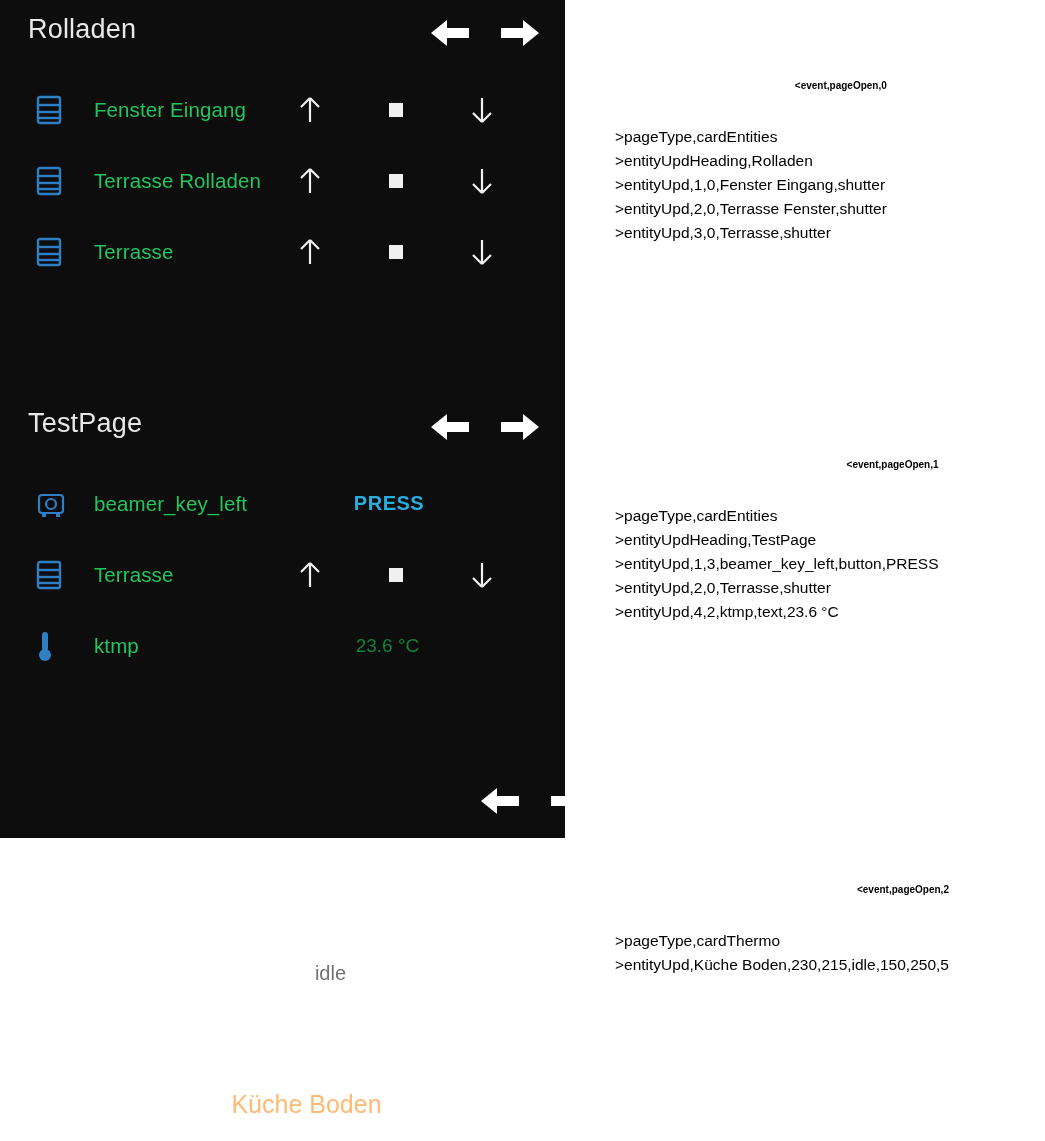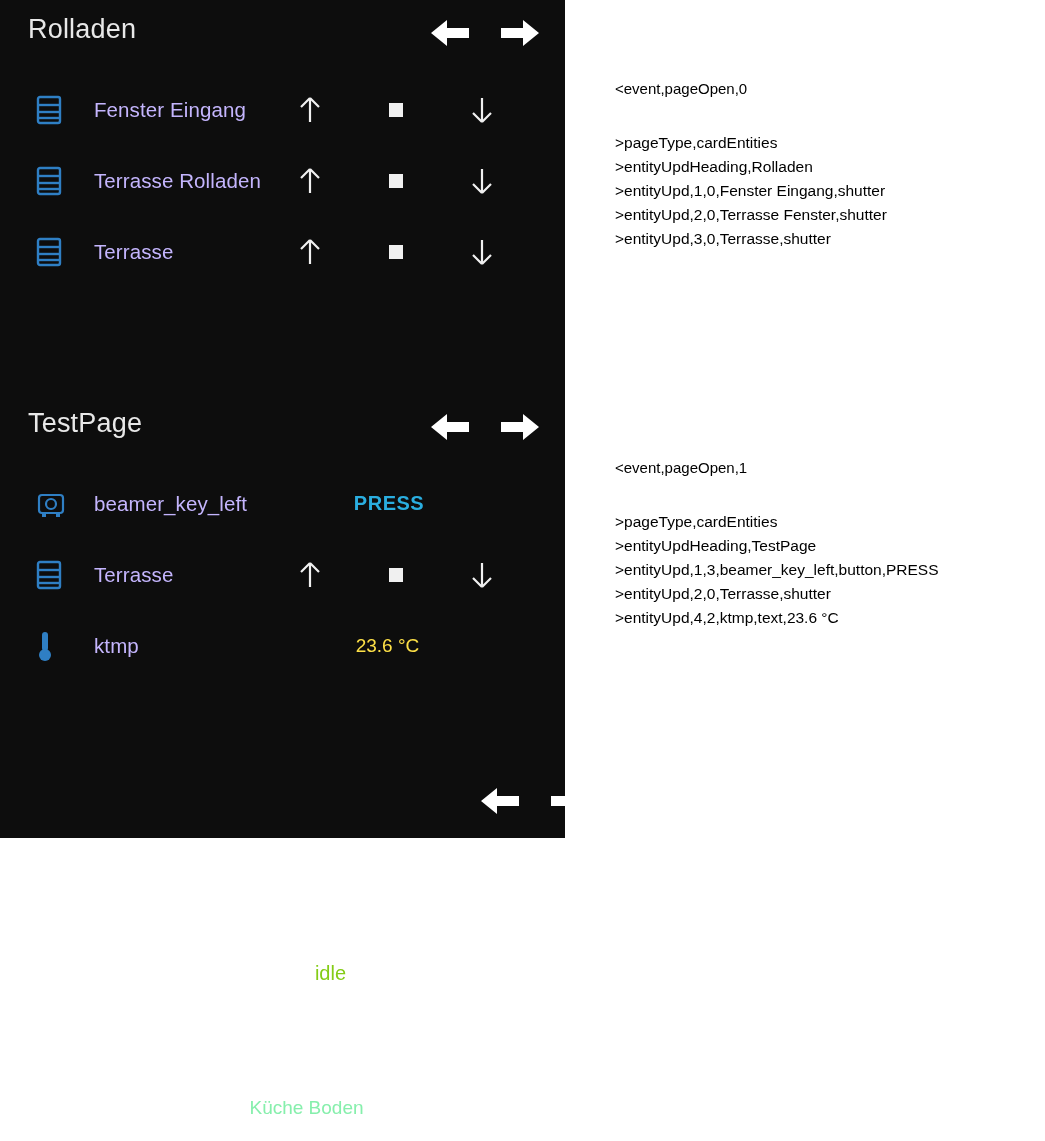--- a/index.html
+++ b/index.html
@@ -76,21 +76,21 @@
   .row-icon {
     width: 58px;
     min-width: 58px;
     margin-left: 36px;
     display: flex;
     align-items: center;
     justify-content: flex-start;
   }
   .row-label {
     font-size: 20.5px;
-    color: #c4b5fd;
+    color: #22c55e;
     flex: 1;
     letter-spacing: 0.1px;
   }
   .row-controls {
     display: flex;
     align-items: center;
     justify-content: center;
     min-width: 250px;
     padding-right: 40px;
   }
@@ -107,21 +107,21 @@
     color: #f0f0f0;
   }
   .press-label {
     color: #2aaee0;
     font-size: 20px;
     font-weight: 600;
     letter-spacing: 0.5px;
     padding-right: 22px;
   }
   .text-value {
-    color: #fde047;
+    color: #15803d;
     font-size: 19px;
     padding-right: 25px;
   }
   .toggle {
     width: 62px;
     height: 30px;
     border-radius: 16px;
     background: #7a7a7a;
     position: relative;
     margin-right: 28px;
@@ -193,43 +193,44 @@
     top: 116px;
     text-align: right;
     color: #bdbdbd;
     font-size: 20px;
   }
   .state-text {
     position: absolute;
     left: 0; right: 0;
     top: 138px;
     text-align: center;
-    color: #84cc16;
+    color: #737373;
     font-size: 20px;
   }
   .thermo-name {
     position: absolute;
     left: 0; right: 0;
     bottom: 22px;
     text-align: center;
-    color: #86efac;
-    font-size: 19px;
+    color: #fdba74;
+    font-size: 25px;
   }
 
   
   .anno-block {
     position: absolute;
     left: 50px;
     color: #000000;
     font-family: "Liberation Sans", sans-serif;
   }
   .anno-head {
-    font-size: 15px;
-    font-weight: normal;
+    font-size: 10px;
+    font-weight: bold;
     margin-bottom: 34px;
+    text-align: right;
   }
   .anno-line {
     font-size: 15.5px;
     font-weight: normal;
     line-height: 24px;
     white-space: pre;
   }
 </style>
 </head>
 <body>
@@ -475,14 +476,19 @@
 
   <div class="anno-block" style="top:459px;">
     <div class="anno-head">&lt;event,pageOpen,1</div>
     <div class="anno-line">&gt;pageType,cardEntities</div>
     <div class="anno-line">&gt;entityUpdHeading,TestPage</div>
     <div class="anno-line">&gt;entityUpd,1,3,beamer_key_left,button,PRESS</div>
     <div class="anno-line">&gt;entityUpd,2,0,Terrasse,shutter</div>
     <div class="anno-line">&gt;entityUpd,4,2,ktmp,text,23.6 °C</div>
   </div>
 
+  <div class="anno-block" style="top:884px;">
+    <div class="anno-head">&lt;event,pageOpen,2</div>
+    <div class="anno-line">&gt;pageType,cardThermo</div>
+    <div class="anno-line">&gt;entityUpd,Küche Boden,230,215,idle,150,250,5</div>
+  </div>
 
 </div>
 
 </body></html>

